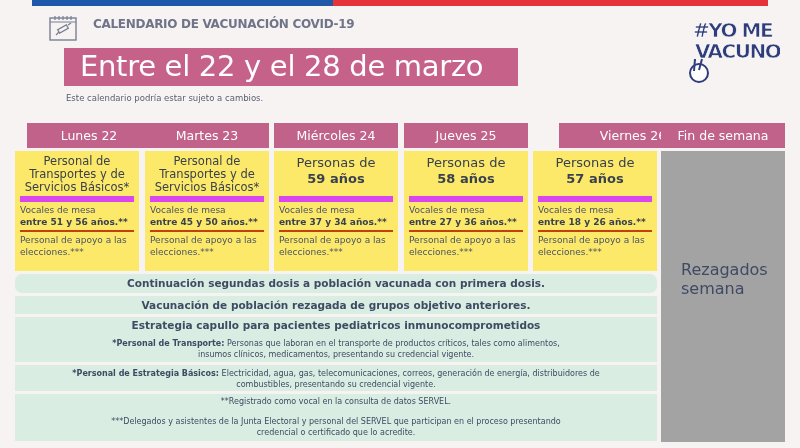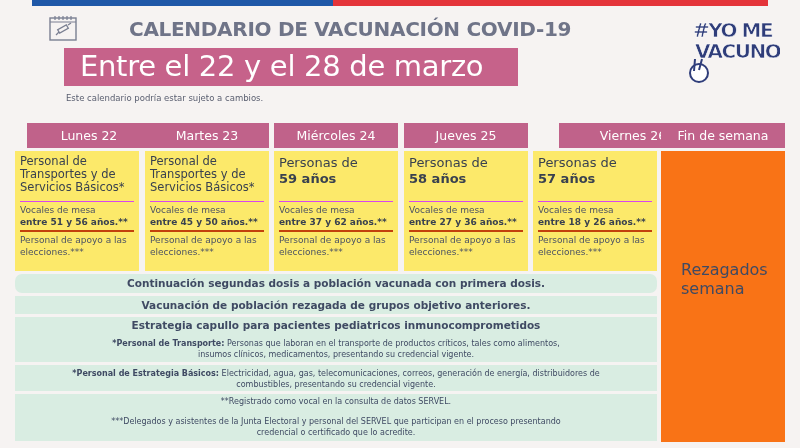--- a/index.html
+++ b/index.html
@@ -9,23 +9,22 @@
     font-family: "DejaVu Sans", sans-serif;
     color: #3f4a63;
     position: relative;
   }
   .flag-blue { position: absolute; left: 32px; top: 0; width: 301px; height: 6px; background: #1f58a8; }
   .flag-red { position: absolute; left: 333px; top: 0; width: 435px; height: 6px; background: #e4343a; }
 
   .cal-icon { position: absolute; left: 48px; top: 14px; width: 30px; height: 28px; }
   .main-title {
     position: absolute; left: 93px; top: 17px;
-    font-size: 20px; font-weight: bold; color: #6f7488; letter-spacing: -0.3px;
+    font-size: 12px; font-weight: bold; color: #6f7488; letter-spacing: -0.3px;
     white-space: nowrap;
-    margin-left: 36px;
   }
   .date-banner {
     position: absolute; left: 64px; top: 48px; width: 454px; height: 38px;
     background: #c6628a;
   }
   .date-banner span {
     position: absolute; left: 16px; top: 1px;
     font-size: 29px; color: #ffffff; white-space: nowrap; letter-spacing: -0.3px;
   }
   .disclaimer {
@@ -37,30 +36,30 @@
   .grid { position: absolute; left: 15px; top: 123px; width: 770px; }
   .day-header {
     position: absolute; top: 0; height: 25px;
     background: #c0628a; color: #fff;
     font-size: 12.5px; text-align: center; line-height: 25px; white-space: nowrap;
   }
   .day-cell {
     position: absolute; top: 28px; height: 120px;
     background: #fce96a; padding: 4px 5px 0 5px;
   }
-  .day-main { font-size: 11.5px; line-height: 13px; color: #39414f; padding-bottom: 3px; border-bottom: 1px solid #d946ef; height: 47px; }
+  .day-main { font-size: 11.5px; line-height: 13px; color: #39414f; padding-bottom: 3px; border-bottom: 6px solid #d946ef; height: 47px; text-align: center; }
   .day-main.big { font-size: 13px; line-height: 16px; }
   .day-main b { font-weight: bold; }
   .day-sub { font-size: 9px; line-height: 12px; color: #4b5263; padding: 2px 0 2px; border-bottom: 2px solid #c2410c; }
   .day-sub b { font-weight: bold; color: #39414f; }
   .day-foot { font-size: 9px; line-height: 12px; color: #4b5263; padding-top: 2px; }
 
   .weekend-cell {
     position: absolute; left: 646px; top: 28px; width: 124px; height: 291px;
-    background: #f97316;
+    background: #a3a3a3;
   }
   .weekend-cell span {
     position: absolute; left: 20px; top: 109px;
     font-size: 16px; line-height: 19px; color: #3f4a63;
   }
 
   .row {
     position: absolute; left: 0; width: 642px; background: #d9ede2;
     text-align: center; color: #3f4a63;
   }
@@ -133,21 +132,21 @@
     <div class="day-foot">Personal de apoyo a las elecciones.***</div>
   </div>
 
   <div class="day-cell" style="left:259px;width:124px;">
     <div class="day-main big">
       <div>Personas de</div>
       <b>59 años</b>
     </div>
     <div class="day-sub">
       <div>Vocales de mesa</div>
-      <b>entre  37 y 62 años.**</b>
+      <b>entre  37 y 34 años.**</b>
     </div>
     <div class="day-foot">Personal de apoyo a las elecciones.***</div>
   </div>
 
   <div class="day-cell" style="left:389px;width:124px;">
     <div class="day-main big">
       <div>Personas de</div>
       <b>58 años</b>
     </div>
     <div class="day-sub">

